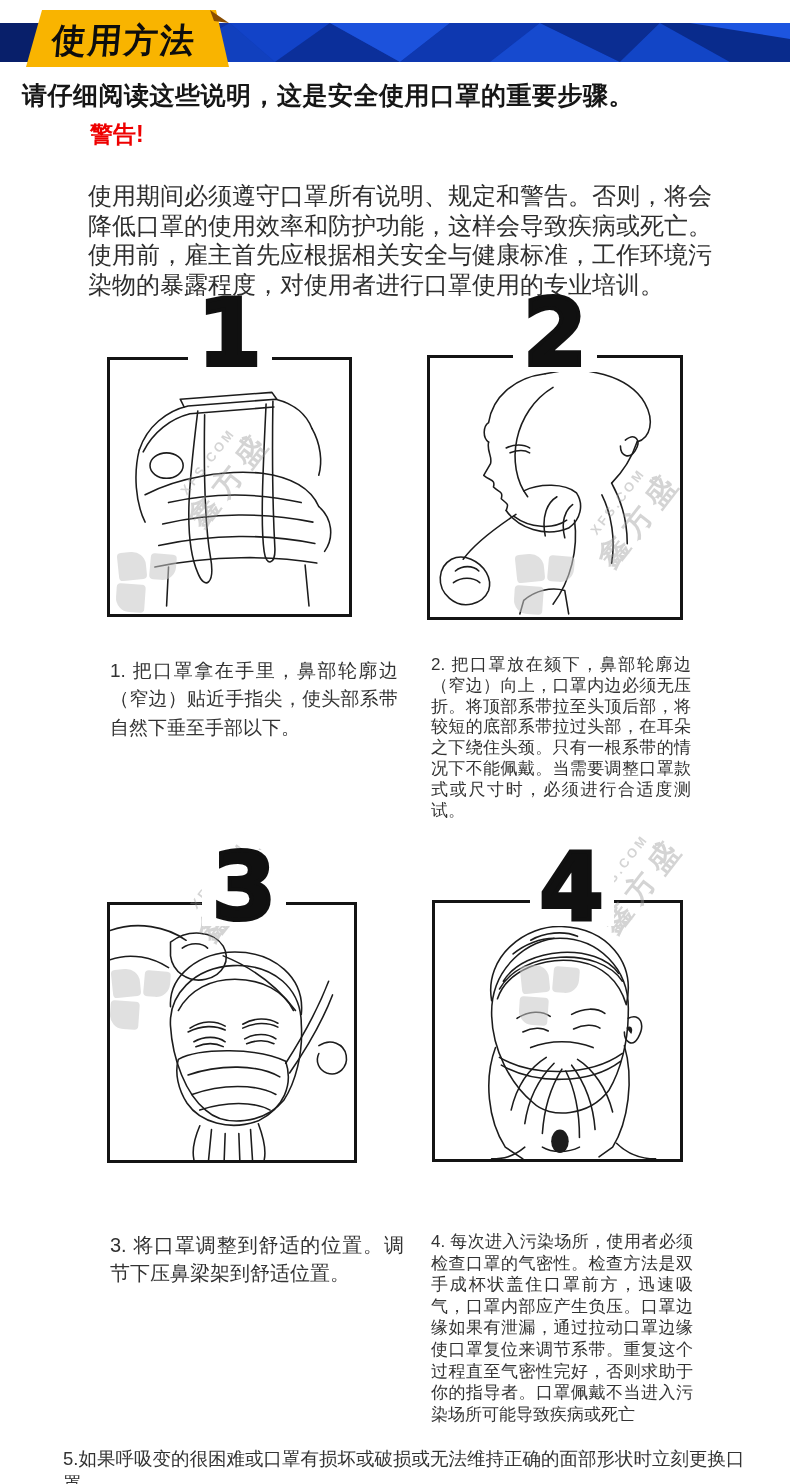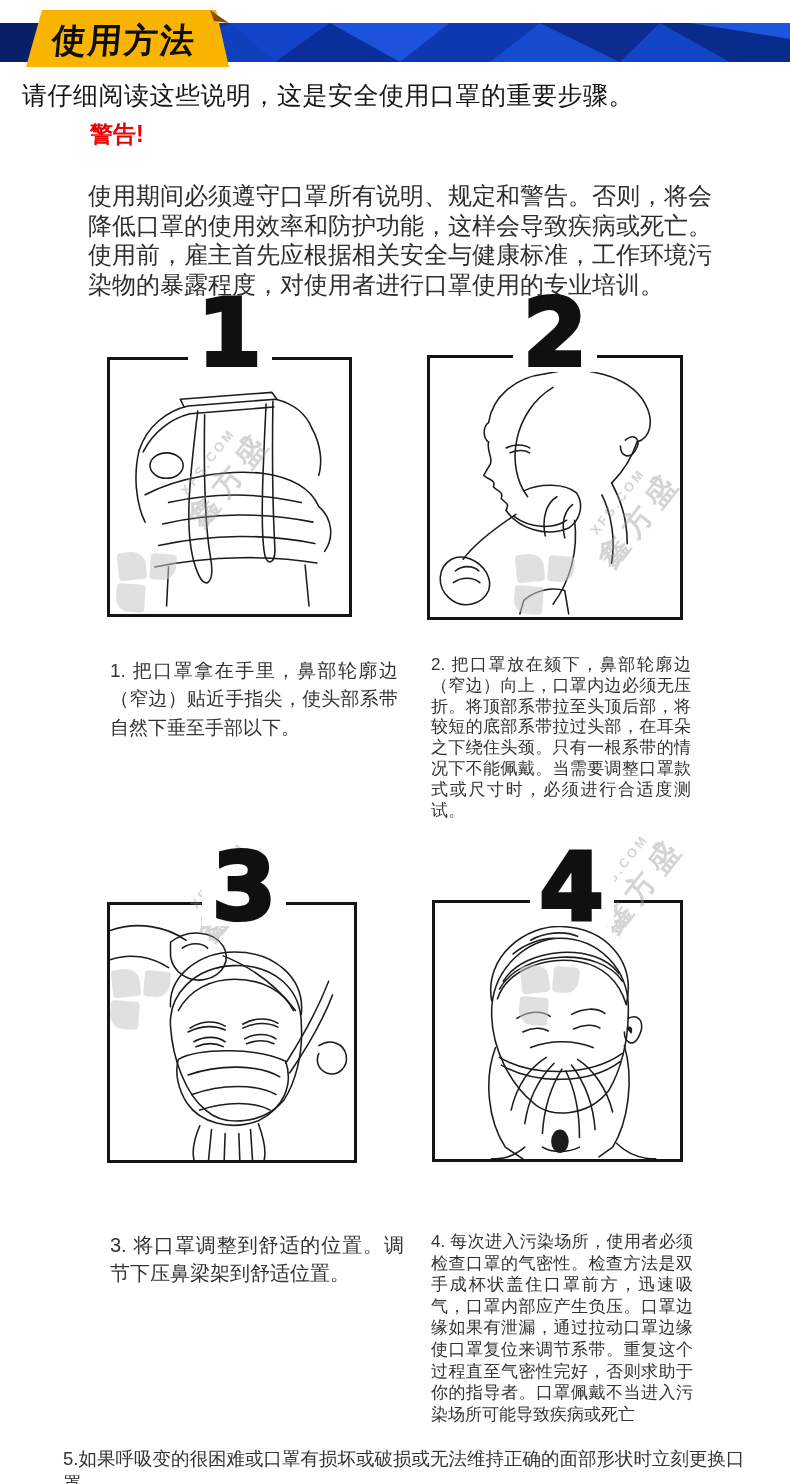--- a/index.html
+++ b/index.html
@@ -7,21 +7,21 @@
         font-family:"Liberation Sans","DejaVu Sans",sans-serif;color:#222;}
 
   
   .banner{position:absolute;left:0;top:23px;width:790px;height:39px;z-index:1;}
   .badge{position:absolute;left:18px;top:10px;width:212px;height:57px;z-index:2;}
   .badge-label{position:absolute;left:0;right:0;top:8px;text-align:center;
                font-size:34px;font-weight:800;color:#0d0d0d;letter-spacing:2px;
                transform:skewX(-5deg);}
 
   .heading{position:absolute;left:0;top:79px;width:656px;text-align:center;
-           font-size:25px;font-weight:400;color:#161616;letter-spacing:0.5px;}
+           font-size:25px;font-weight:700;color:#161616;letter-spacing:0.5px;}
 
   .warn-label{position:absolute;left:90px;top:119px;font-size:23px;font-weight:700;color:#ee0000;}
 
   .warn-body{position:absolute;left:88px;top:181px;width:624px;
              font-size:24px;line-height:29.6px;color:#2e2e2e;text-align:justify;}
 
   
   .panel{position:absolute;}
   .num{position:absolute;top:0;left:50%;transform:translateX(-50%);z-index:3;
        font-family:"DejaVu Sans","Liberation Sans",sans-serif;

